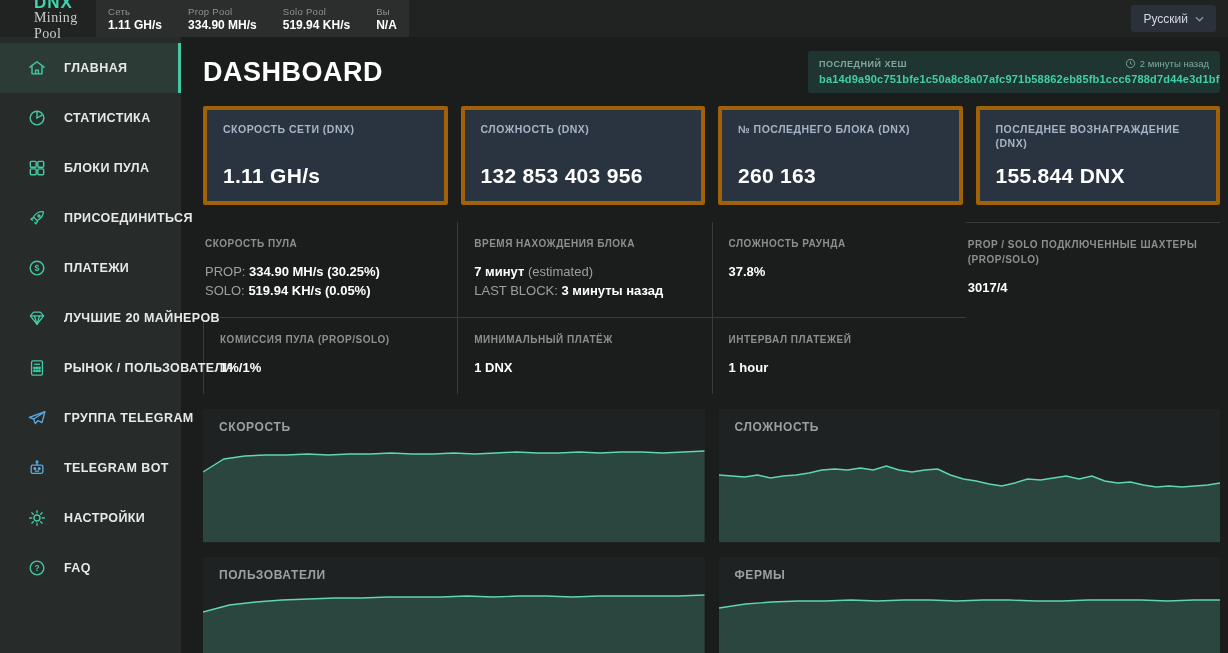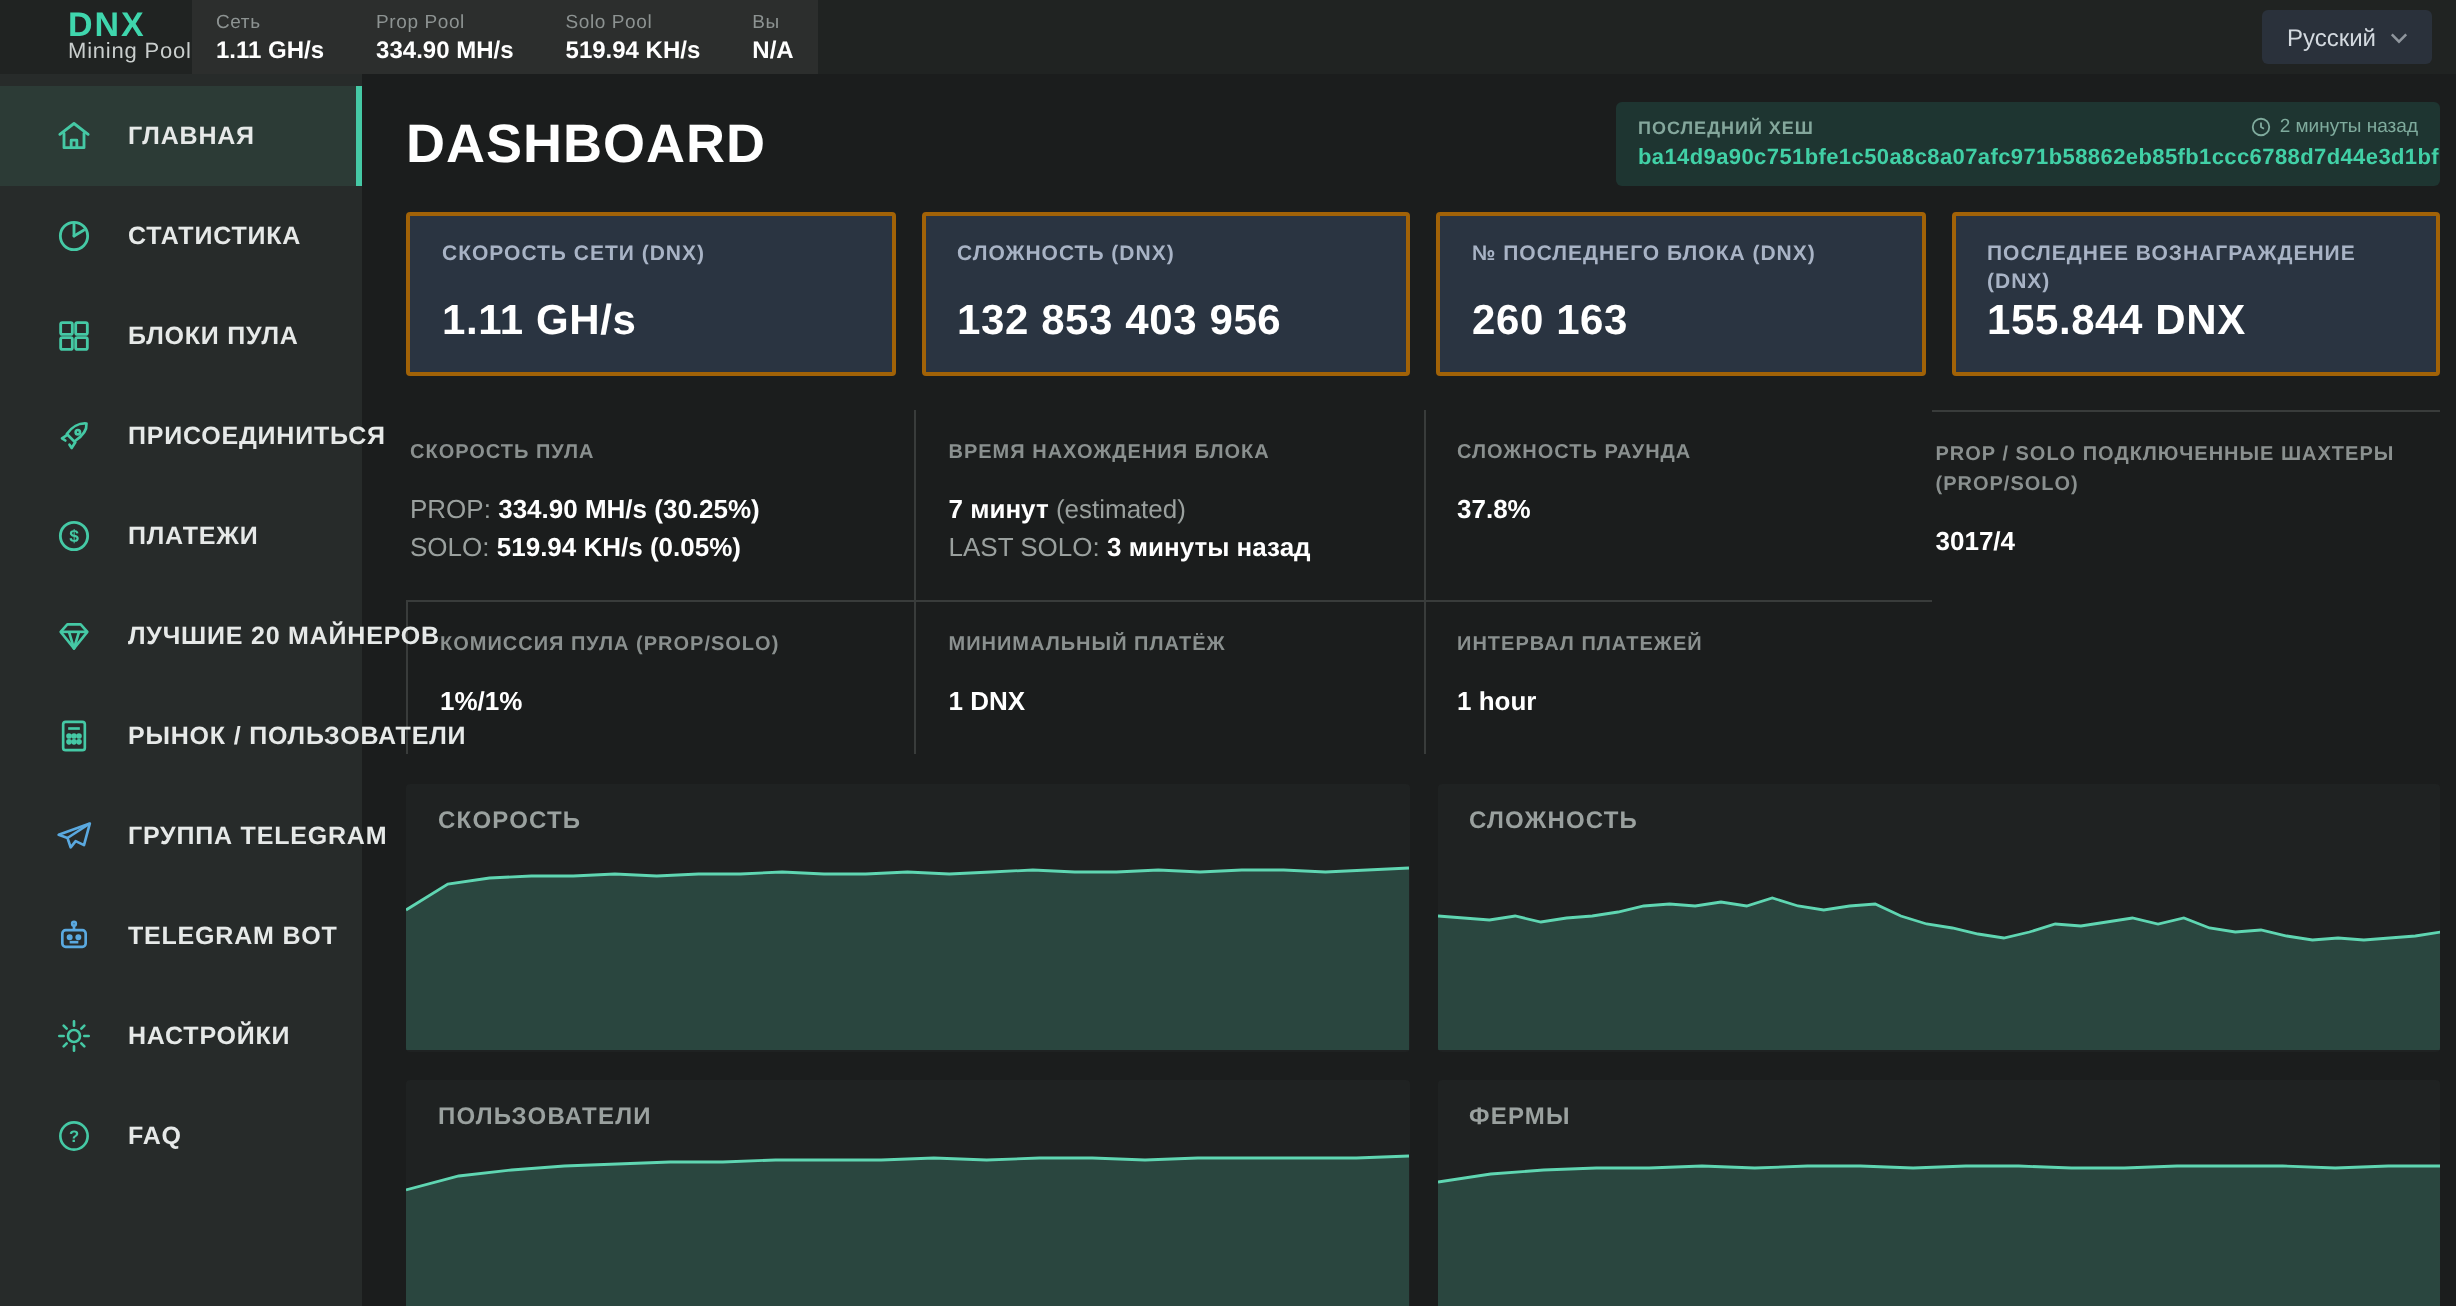--- a/index.html
+++ b/index.html
@@ -4,21 +4,21 @@
 <style>
   * { margin:0; padding:0; box-sizing:border-box; }
   html,body { width:1228px; height:653px; overflow:hidden; background:#141616; }
   body { font-family:"Liberation Sans", sans-serif; color:#e8eaea; }
   .app { width:1228px; height:653px; position:relative; background:#1b1d1d; display:flex; flex-direction:column; }
 
   
   .topbar { height:37px; background:#202322; display:flex; align-items:stretch; flex:0 0 37px; position:relative; z-index:3; }
   .logo-wrap { width:96px; display:flex; flex-direction:column; justify-content:center; padding-left:34px; }
   .logo-title { color:#3fd6ad; font-weight:800; font-size:17px; letter-spacing:1px; line-height:15px; }
-  .logo-sub { color:#c9cecd; font-size:11px; letter-spacing:.4px; }
+  .logo-sub { color:#c9cecd; font-size:14px; letter-spacing:.4px;font-family:Liberation Serif, serif; }
   .topbar-stats { background:#2c2e2d; display:flex; align-items:center; padding:0 12px; gap:26px; }
   .tstat { display:flex; flex-direction:column; justify-content:center; }
   .tstat-label { font-size:9.5px; color:#8d9392; letter-spacing:.3px; }
   .tstat-value { font-size:12px; font-weight:700; color:#ffffff; margin-top:1px; white-space:nowrap; }
   .lang-btn { position:absolute; right:12px; top:5px; height:27px; background:#2a313b; border:none; border-radius:3px; color:#d3d9df; font-size:12px; padding:0 12px; display:flex; align-items:center; gap:7px; cursor:pointer; font-family:inherit; }
   .lang-btn svg { opacity:.6; }
 
   
   .body-row { flex:1; display:flex; min-height:0; }
   .sidebar { width:181px; flex:0 0 181px; background:#272b2a; padding-top:6px; }
@@ -33,21 +33,21 @@
   .main { flex:1; min-width:0; padding:0 8px 0 22px; overflow:hidden; }
   .head-row { display:flex; align-items:flex-start; justify-content:space-between; margin-top:14px; }
   .page-title { font-size:27px; font-weight:800; letter-spacing:.5px; color:#ffffff; margin-top:6px; }
   .hash-box { width:412px; background:#1e3531; border-radius:3px; padding:7px 11px 8px; }
   .hash-top { display:flex; justify-content:space-between; align-items:center; }
   .hash-label { font-size:9px; font-weight:700; color:#84a79c; letter-spacing:.5px; }
   .hash-ago { font-size:9.5px; color:#7fab9d; display:flex; align-items:center; gap:4px; }
   .hash-value { margin-top:4px; font-size:11px; font-weight:700; color:#41d0a6; letter-spacing:.2px; white-space:nowrap; }
 
   .cards { display:grid; grid-template-columns:repeat(4,1fr); gap:13px; margin-top:13px; }
-  .card { height:82px; background:#2a3441; border:2px solid #a16207; border-radius:2px; padding:12px 16px 13px; display:flex; flex-direction:column; justify-content:space-between; }
+  .card { height:99px; background:#2a3441; border:4px solid #a16207; border-radius:2px; padding:12px 16px 13px; display:flex; flex-direction:column; justify-content:space-between; }
   .card-label { font-size:10.5px; font-weight:700; color:#a8b3c5; letter-spacing:.5px; line-height:1.35; }
   .card-value { font-size:21px; font-weight:800; color:#ffffff; letter-spacing:.3px; }
 
   .stats-grid { display:grid; grid-template-columns:repeat(4,1fr); margin-top:17px; }
   .cell { padding:14px 10px 16px 16px; min-height:74px; }
   .cell.c0 { padding-left:2px; }
   .cell:not(.c0) { border-left:1px solid #393c3b; }
   .cell.row2 { border-top:1px solid #393c3b; }
   .cell-label { font-size:10px; font-weight:700; color:#8a908f; letter-spacing:.5px; line-height:1.5; }
   .cell-body { margin-top:12px; font-size:13px; line-height:1.45; color:#f2f4f3; }
@@ -260,21 +260,21 @@
           <div class="cell-label">СКОРОСТЬ ПУЛА</div>
           <div class="cell-body">
             <div><span class="dim">PROP:</span> <span class="strong">334.90 MH/s (30.25%)</span></div>
             <div><span class="dim">SOLO:</span> <span class="strong">519.94 KH/s (0.05%)</span></div>
           </div>
         </div>
         <div class="cell">
           <div class="cell-label">ВРЕМЯ НАХОЖДЕНИЯ БЛОКА</div>
           <div class="cell-body">
             <div><span class="strong">7 минут</span> <span class="dim">(estimated)</span></div>
-            <div><span class="dim">LAST SOLO:</span> <span class="strong">3 минуты назад</span></div>
+            <div><span class="dim">LAST BLOCK:</span> <span class="strong">3 минуты назад</span></div>
           </div>
         </div>
         <div class="cell">
           <div class="cell-label">СЛОЖНОСТЬ РАУНДА</div>
           <div class="cell-body"><span class="strong">37.8%</span></div>
         </div>
 
         <div class="cell c0 row2">
           <div class="cell-label">PROP / SOLO ПОДКЛЮЧЕННЫЕ ШАХТЕРЫ (PROP/SOLO)</div>
           <div class="cell-body"><span class="strong">3017/4</span></div>

